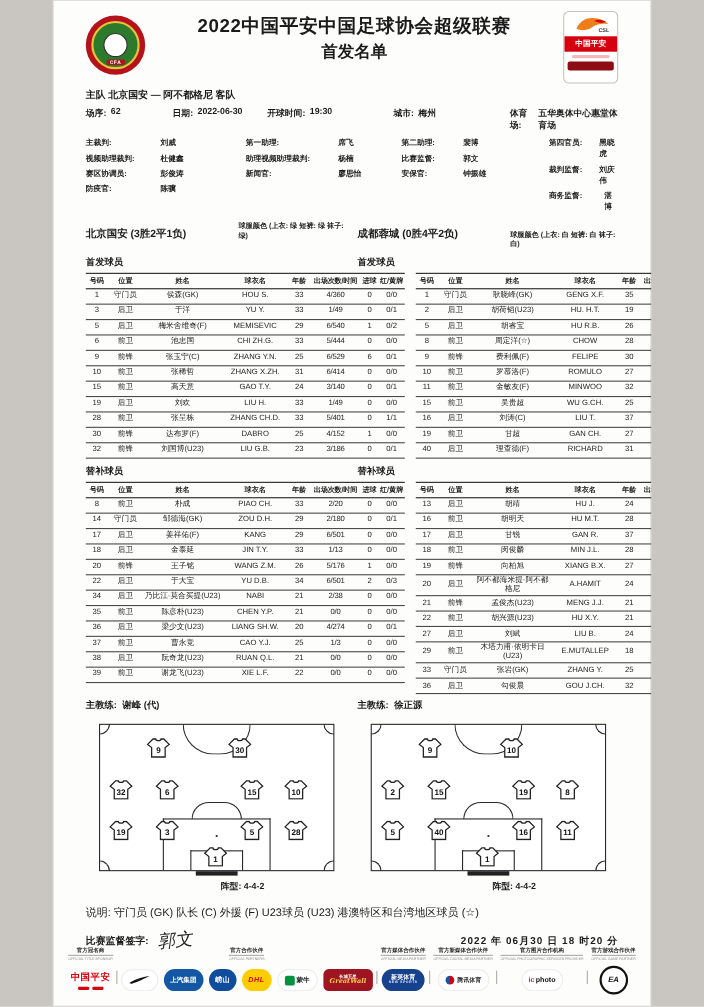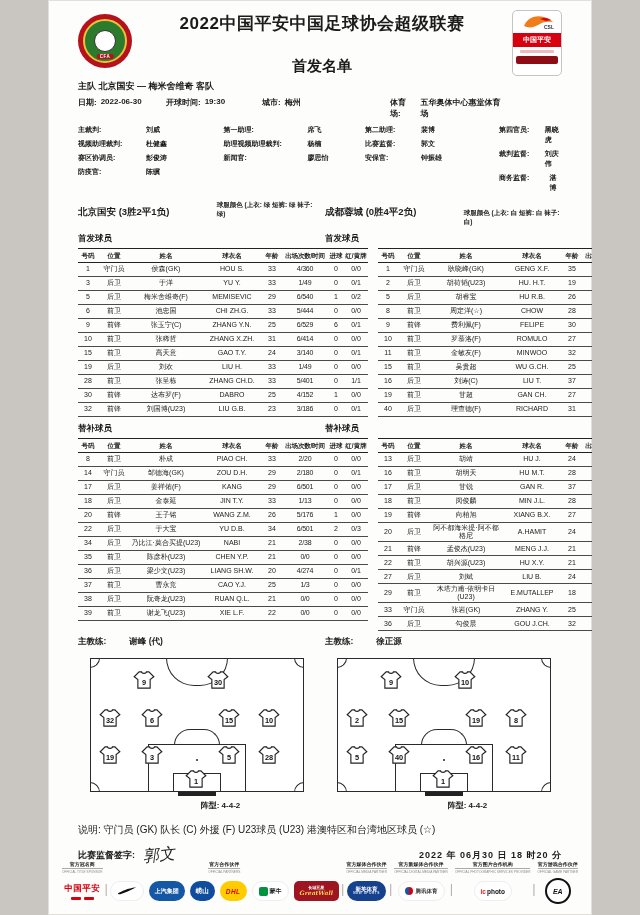--- a/index.html
+++ b/index.html
@@ -11,21 +11,21 @@
   .cfa-badge{width:54px;height:54px;border-radius:50%;background:#b5121b;position:relative;flex:0 0 auto;margin-top:4px;
              display:flex;align-items:center;justify-content:center;}
   .cfa-inner{width:40px;height:40px;border-radius:50%;background:#2c7a2c;border:2px solid #e8c23a;
              display:flex;align-items:center;justify-content:center;position:relative;}
   .cfa-ball{width:20px;height:20px;border-radius:50%;background:#fff;border:1px solid #333;
             display:flex;align-items:center;justify-content:center;font-size:8px;color:#222;}
   .cfa-ribbon{position:absolute;bottom:2px;left:50%;transform:translateX(-50%);background:#b5121b;color:#fff;
               font-size:4.5px;font-weight:bold;padding:0 3px;border-radius:2px;letter-spacing:.5px;}
   .titles{flex:1;text-align:center;padding-top:2px;}
   .title{font-size:17px;font-weight:bold;letter-spacing:.5px;}
-  .subtitle{font-size:15px;font-weight:bold;margin-top:22px;}
+  .subtitle{font-size:15px;font-weight:bold;margin-top:3px;}
   .csl-badge{width:48px;height:64px;border:1px solid #c6c4c0;border-radius:5px;background:#fff;flex:0 0 auto;
              display:flex;flex-direction:column;align-items:center;overflow:hidden;}
   .csl-top{height:22px;display:flex;align-items:center;justify-content:center;width:100%;}
   .csl-band{width:100%;background:#d6000f;color:#fff;font-size:7px;font-weight:bold;text-align:center;padding:2px 0;}
   .csl-subline{width:70%;height:3px;background:#f3b8bc;margin-top:3px;border-radius:1px;}
   .csl-bottom{margin-top:3px;width:86%;background:#8e0d14;height:8px;border-radius:2px;}
   
   .team-line{padding:4px 30px 0;font-size:9px;font-weight:bold;}
   .info-line{display:flex;padding:4px 30px 0;font-size:8px;font-weight:bold;}
   .info-line .kv{display:flex;gap:4px;}
@@ -50,21 +50,21 @@
   
   .tables-row{display:flex;padding:1px 30px 0;gap:10px;}
   .ttable{width:290px;font-size:7px;}
   .trow{display:flex;border-bottom:1px solid #4a4a4a;align-items:center;min-height:13px;}
   .trow.thead{border-top:1.5px solid #222;border-bottom:1.4px solid #222;font-weight:bold;font-size:6.5px;}
   .tcell{text-align:center;line-height:1.15;padding:1px 0;}
   .tc0{width:20px;}.tc1{width:32px;}.tc2{width:72px;}.tc3{width:60px;}
   .tc4{width:20px;}.tc5{width:46px;letter-spacing:-.2px;}.tc6{width:16px;}.tc7{width:24px;}
   
   .coach-line{display:flex;padding:5px 30px 0;}
-  .coach-half{width:292px;font-size:8.5px;font-weight:bold;display:flex;gap:23px;}
+  .coach-half{width:292px;font-size:8.5px;font-weight:bold;display:flex;gap:5px;}
   .coach-half:first-child{margin-right:10px;}
   
   .pitch-row{display:flex;padding:10px 30px 0;}
   .pitch-col{width:292px;display:flex;flex-direction:column;align-items:center;}
   .pitch-col:first-child{margin-right:10px;}
   .pitch{width:212px;height:132px;border:1.6px solid #2a2a2a;position:relative;background:#fff;}
   .pz{position:absolute;border:1.5px solid #2a2a2a;}
   .center-arc{top:-1.5px;left:50%;transform:translateX(-50%);width:60px;height:27px;border-top:none;border-radius:0 0 60px 60px;}
   .pen-box{bottom:0;left:50%;transform:translateX(-50%);width:96px;height:46px;border-bottom:none;}
   .pen-arc{bottom:46px;left:50%;transform:translateX(-50%);width:44px;height:15px;border-bottom:none;border-radius:44px 44px 0 0;}
@@ -142,22 +142,26 @@
           <path d="M20 6 C24 4 28 5 31 7 L26 8 Z" fill="#d6000f"></path>
           <text x="24" y="16" font-size="5" font-weight="bold" fill="#333">CSL</text>
         </svg>
       </div>
       <div class="csl-band">中国平安</div>
       <div class="csl-subline"></div>
       <div class="csl-bottom"></div>
     </div>
   </div>
 
-  <div class="team-line">主队 北京国安 — 梅米舍维奇 客队</div>
+  <div class="team-line">主队 北京国安 — 阿不都格尼 客队</div>
   <div class="info-line">
+      <span class="kv">
+        <span>场序:</span>
+        <span>62</span>
+      </span>
       <span class="kv">
         <span>日期:</span>
         <span>2022-06-30</span>
       </span>
       <span class="kv">
         <span>开球时间:</span>
         <span>19:30</span>
       </span>
       <span class="kv">
         <span>城市:</span>

